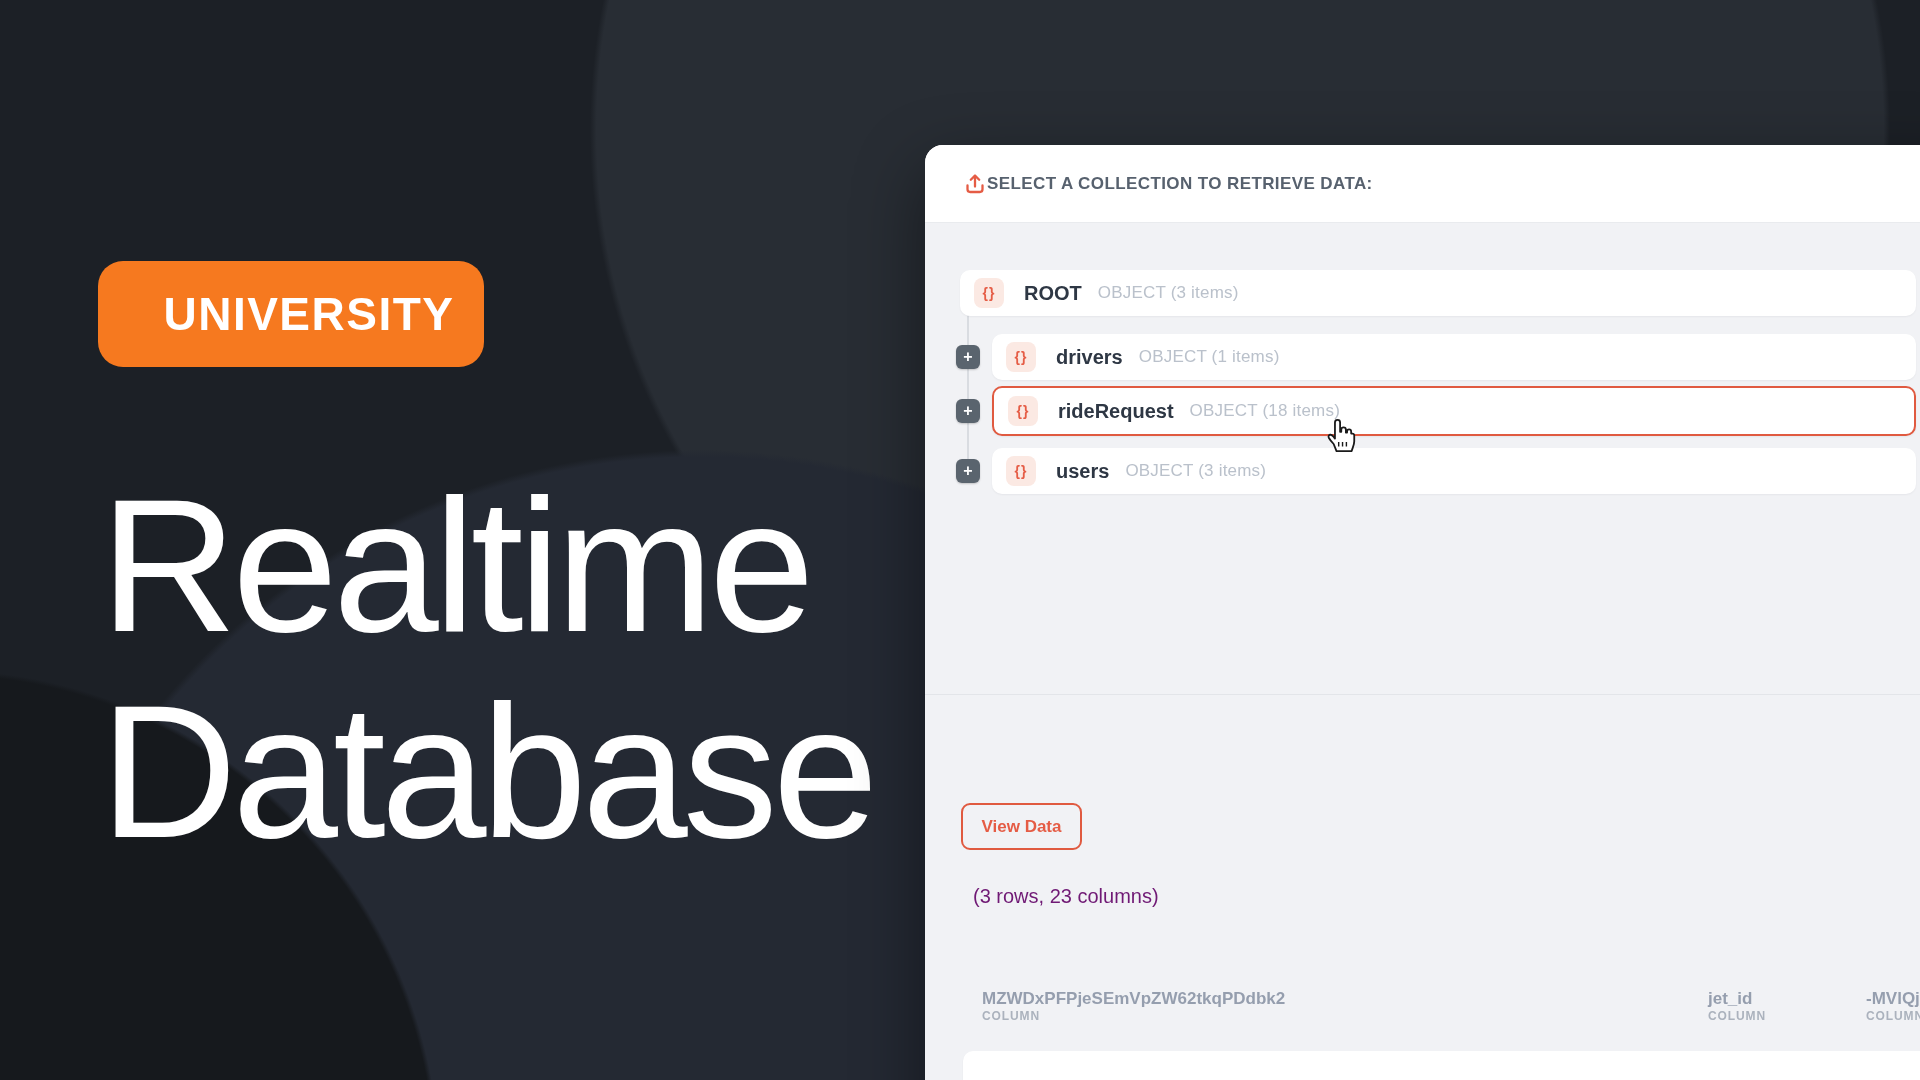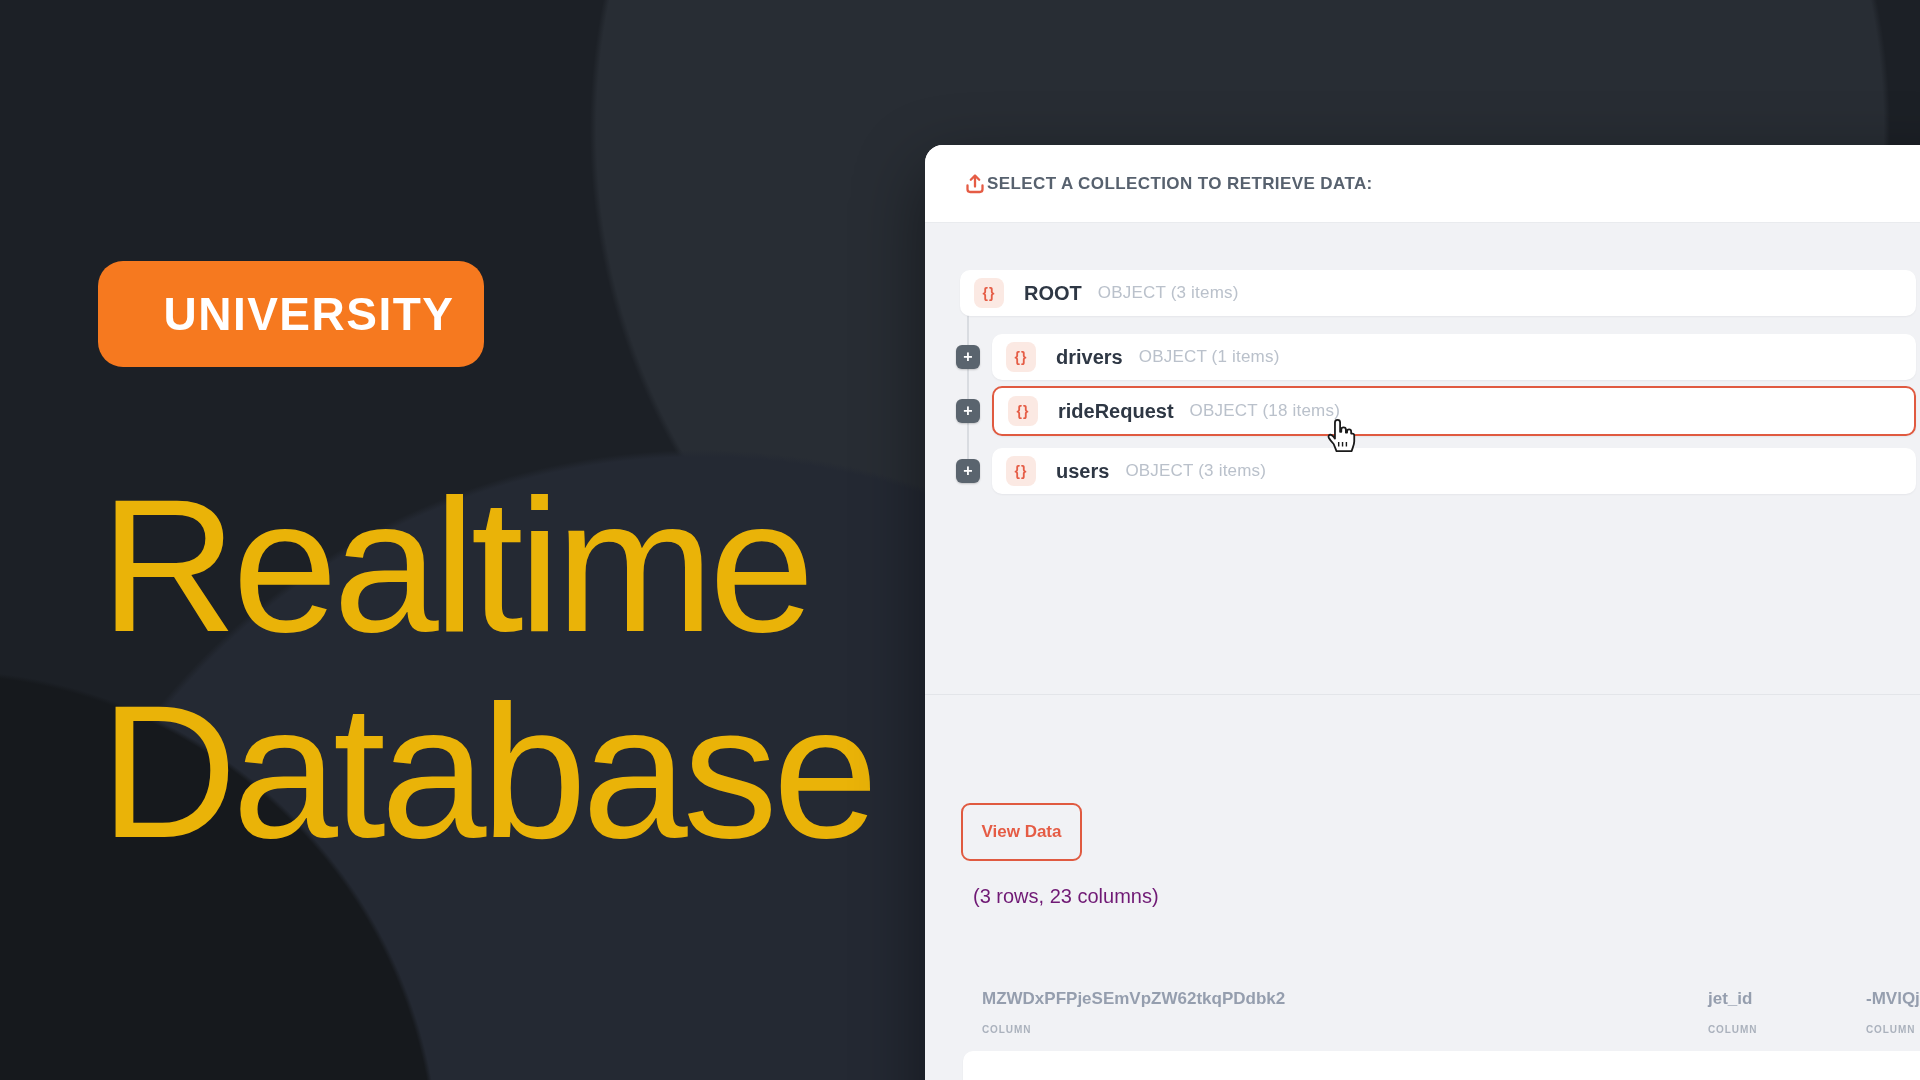--- a/index.html
+++ b/index.html
@@ -17,21 +17,21 @@
   
   .hero-badge{
     position:absolute; left:98px; top:261px; width:386px; height:106px;
     border-radius:25px; display:flex; align-items:center; justify-content:center;padding-left:36px;
   }
   .hero-badge span{
     color:#ffffff; font-size:46px; font-weight:bold; letter-spacing:1.5px;
   }
   .hero-title{
     position:absolute; left:100px; top:462px;
-    color:#eab308; font-size:190px; line-height:206px; letter-spacing:-5px;
+    color:#ffffff; font-size:190px; line-height:206px; letter-spacing:-5px;
     font-weight:400; white-space:nowrap;
   }
 
   
   .panel{
     position:absolute; left:925px; top:145px; width:1060px; height:1000px;
     background:#ffffff; border-radius:18px;
     box-shadow:0 24px 70px rgba(0,0,0,.45);
     overflow:hidden;
   }
@@ -79,34 +79,34 @@
   }
   .expand-btn.e0{ top:122px; } .expand-btn.e1{ top:176px; } .expand-btn.e2{ top:236px; }
 
   .cursor-hand{ position:absolute; left:398px; top:192px; }
 
   .section-divider{
     position:absolute; left:0; top:471px; width:100%; height:1px; background:#e3e5e9;
   }
 
   .view-data-btn{
-    position:absolute; left:36px; top:580px; width:121px; height:58px;
+    position:absolute; left:36px; top:580px; width:121px; height:47px;
     border:2px solid #e05a40; border-radius:9px; background:transparent;
     color:#e55c45; font-size:17px; font-weight:bold; cursor:pointer;
     font-family:"Liberation Sans", sans-serif;
   }
   .rows-info{
     position:absolute; left:48px; top:662px; color:#701a75; font-size:20px;
   }
 
   
   .thead{ position:absolute; left:0; top:766px; width:100%; height:48px; }
   .th{ position:absolute; top:0; }
   .th .th-name{ display:block; color:#959eae; font-size:17px; font-weight:bold; }
-  .th .th-tag { display:block; margin-top:15px; color:#abb2bd; font-size:10px;
+  .th .th-tag { display:block; margin-top:0; color:#abb2bd; font-size:12px;
                 font-weight:bold; letter-spacing:.9px; }
   .th.c0{ left:57px; } .th.c1{ left:783px; } .th.c2{ left:941px; }
 
   .trow{
     position:absolute; left:38px; width:1020px; background:#ffffff; border-radius:10px;
     box-shadow:0 1px 2px rgba(20,26,36,.05);
   }
   .trow.r0{ top:828px; height:75px; }
   .tcell{ position:absolute; white-space:nowrap; font-size:19px; }
   .trow .json-cell{ left:19px; color:#454f5d; letter-spacing:-.2px; }

